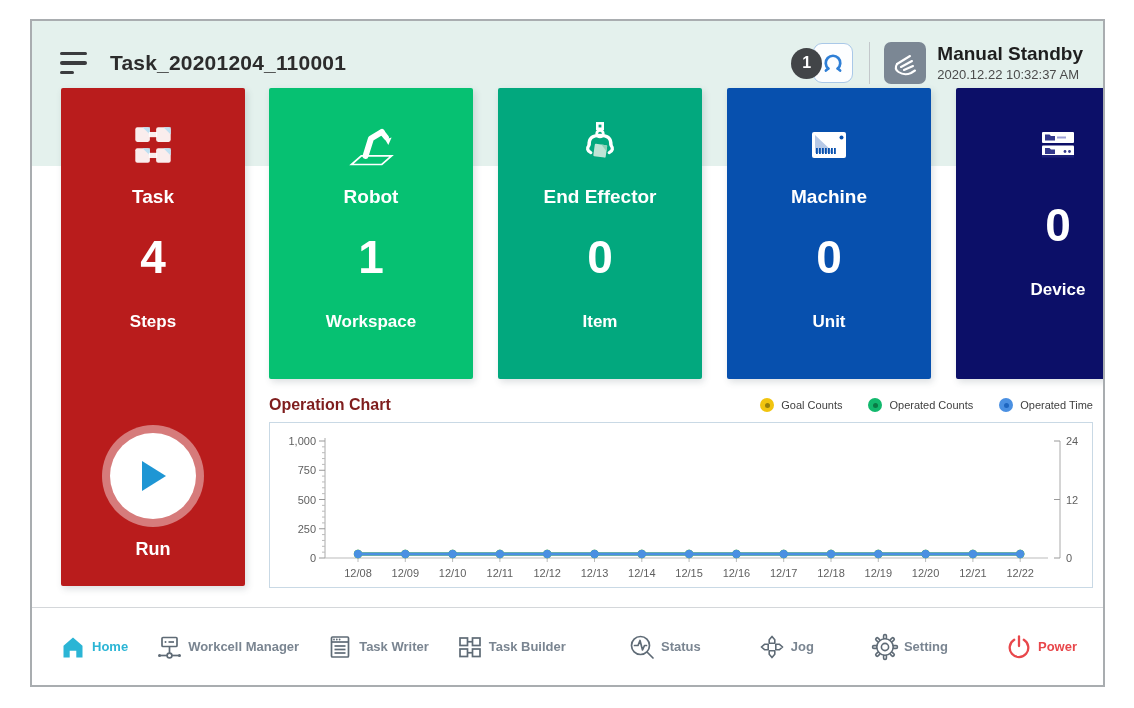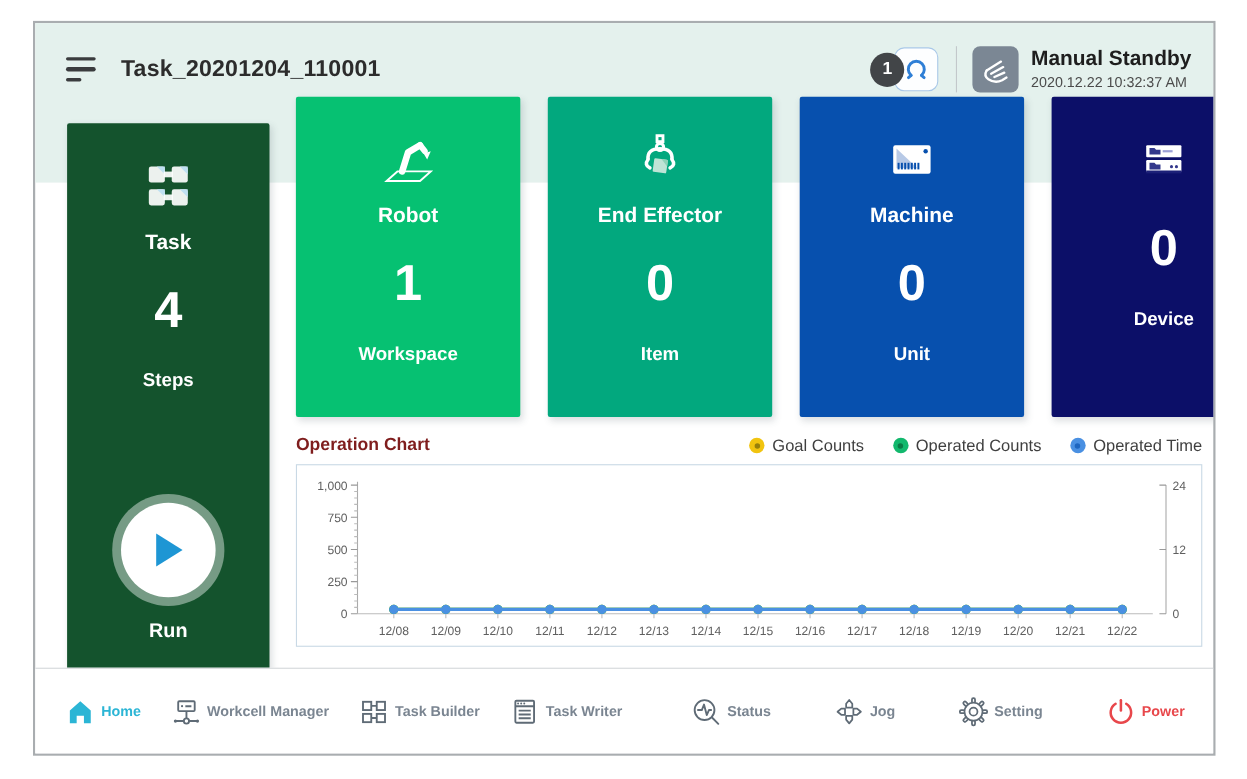--- a/index.html
+++ b/index.html
@@ -39,21 +39,21 @@
   .run-wrap { margin-top:auto; margin-bottom:26px; display:flex; flex-direction:column; align-items:center; cursor:pointer; }
   .run-circle { width:86px; height:86px; border-radius:50%; background:#fff; box-shadow:0 0 0 8px rgba(255,255,255,.42);
                 display:flex; align-items:center; justify-content:center; }
   .run-label { font-size:18px; font-weight:700; margin-top:20px; color:#fff; }
 
   
   .chart-section { position:absolute; left:237px; top:370px; width:824px; }
   .chart-head { display:flex; align-items:center; height:28px; }
   .chart-title { font-size:16px; font-weight:700; color:#7f1d1d; }
   .legend { margin-left:auto; display:flex; align-items:center; gap:26px; }
-  .legend-item { display:flex; align-items:center; gap:7px; font-size:15px; color:#3f3f3f; }
+  .legend-item { display:flex; align-items:center; gap:7px; font-size:11px; color:#3f3f3f; }
   .dot { width:14px; height:14px; border-radius:50%; display:flex; align-items:center; justify-content:center; }
   .dot-core { width:5px; height:5px; border-radius:50%; }
   .chart-box { margin-top:3px; height:166px; border:1px solid #c9d9e5; background:#fff; }
   #chart-svg text { font-family:"Liberation Sans", sans-serif; font-size:11px; fill:#5f5f5f; }
 
   
   .bottom-nav { position:absolute; left:0; right:0; bottom:0; height:78px; background:#fff;
                 border-top:1px solid #d4d7da; display:flex; align-items:center; justify-content:space-between; padding:0 26px; }
   .nav-group { display:flex; align-items:center; }
   .nav-group.left { gap:26px; }
@@ -96,21 +96,21 @@
             </g>
           </svg>
         </div>
         <div class="mode-text">
           <div class="mode-label">Manual Standby</div>
           <div class="mode-time">2020.12.22 10:32:37 AM</div>
         </div>
       </div>
     </div>
 
-    <div class="stat-card task-card" style="background: #14532d; margin-top: 24px;">
+    <div class="stat-card task-card" style="background: #b91c1c;">
       <div class="icon-wrap">
         <svg width="54" height="50" viewBox="0 0 48 48">
           <g>
             <rect x="7" y="7" width="14" height="14" rx="2" fill="#ffffff" opacity=".92"></rect>
             <path d="M14 7 h7 v7 Z" fill="#bfe0f2"></path>
             <rect x="27" y="7" width="14" height="14" rx="2" fill="#ffffff" opacity=".92"></rect>
             <path d="M34 7 h7 v7 Z" fill="#bfe0f2"></path>
             <rect x="20" y="11.5" width="8" height="5" fill="#ffffff" opacity=".92"></rect>
             <rect x="7" y="27" width="14" height="14" rx="2" fill="#ffffff" opacity=".92"></rect>
             <path d="M14 27 h7 v7 Z" fill="#bfe0f2"></path>
@@ -370,44 +370,44 @@
             </g>
             <circle cx="10.5" cy="9" r="1" fill="#5f6b76"></circle>
             <circle cx="4.5" cy="22.5" r="1.5" fill="#5f6b76"></circle>
             <circle cx="24.5" cy="22.5" r="1.5" fill="#5f6b76"></circle>
           </svg>
           <span>Workcell Manager</span>
         </div>
         <div class="nav-item">
           <svg width="30" height="28" viewBox="0 0 28 28">
             <g stroke="#5f6b76" stroke-width="1.7" fill="none">
+              <rect x="5.5" y="4" width="17" height="20" rx="1"></rect>
+              <line x1="5.5" y1="9" x2="22.5" y2="9"></line>
+              <line x1="8.5" y1="13" x2="19.5" y2="13"></line>
+              <line x1="8.5" y1="16.5" x2="19.5" y2="16.5"></line>
+              <line x1="8.5" y1="20" x2="19.5" y2="20"></line>
+            </g>
+            <circle cx="8" cy="6.5" r=".9" fill="#5f6b76"></circle>
+            <circle cx="10.8" cy="6.5" r=".9" fill="#5f6b76"></circle>
+            <circle cx="13.6" cy="6.5" r=".9" fill="#5f6b76"></circle>
+          </svg>
+          <span>Task Writer</span>
+        </div>
+        <div class="nav-item">
+          <svg width="30" height="28" viewBox="0 0 28 28">
+            <g stroke="#5f6b76" stroke-width="1.7" fill="none">
               <rect x="4" y="5" width="7.5" height="7.5"></rect>
                 <rect x="16.5" y="5" width="7.5" height="7.5"></rect>
               <line x1="11.5" y1="8.75" x2="16.5" y2="8.75"></line>
               <rect x="4" y="16" width="7.5" height="7.5"></rect>
                 <rect x="16.5" y="16" width="7.5" height="7.5"></rect>
               <line x1="11.5" y1="19.75" x2="16.5" y2="19.75"></line>
             </g>
           </svg>
           <span>Task Builder</span>
-        </div>
-        <div class="nav-item">
-          <svg width="30" height="28" viewBox="0 0 28 28">
-            <g stroke="#5f6b76" stroke-width="1.7" fill="none">
-              <rect x="5.5" y="4" width="17" height="20" rx="1"></rect>
-              <line x1="5.5" y1="9" x2="22.5" y2="9"></line>
-              <line x1="8.5" y1="13" x2="19.5" y2="13"></line>
-              <line x1="8.5" y1="16.5" x2="19.5" y2="16.5"></line>
-              <line x1="8.5" y1="20" x2="19.5" y2="20"></line>
-            </g>
-            <circle cx="8" cy="6.5" r=".9" fill="#5f6b76"></circle>
-            <circle cx="10.8" cy="6.5" r=".9" fill="#5f6b76"></circle>
-            <circle cx="13.6" cy="6.5" r=".9" fill="#5f6b76"></circle>
-          </svg>
-          <span>Task Writer</span>
         </div>
       </div>
       <div class="nav-group right">
         <div class="nav-item">
           <svg width="30" height="28" viewBox="0 0 28 28">
             <g stroke="#5f6b76" stroke-width="1.7" fill="none" stroke-linecap="round" stroke-linejoin="round">
               <circle cx="12.5" cy="12.5" r="9"></circle>
               <polyline points="6.5,12.5 10,12.5 12,7.5 14.5,17 16.5,12.5 18.5,12.5"></polyline>
               <line x1="19.5" y1="19.5" x2="25" y2="25"></line>
             </g>

